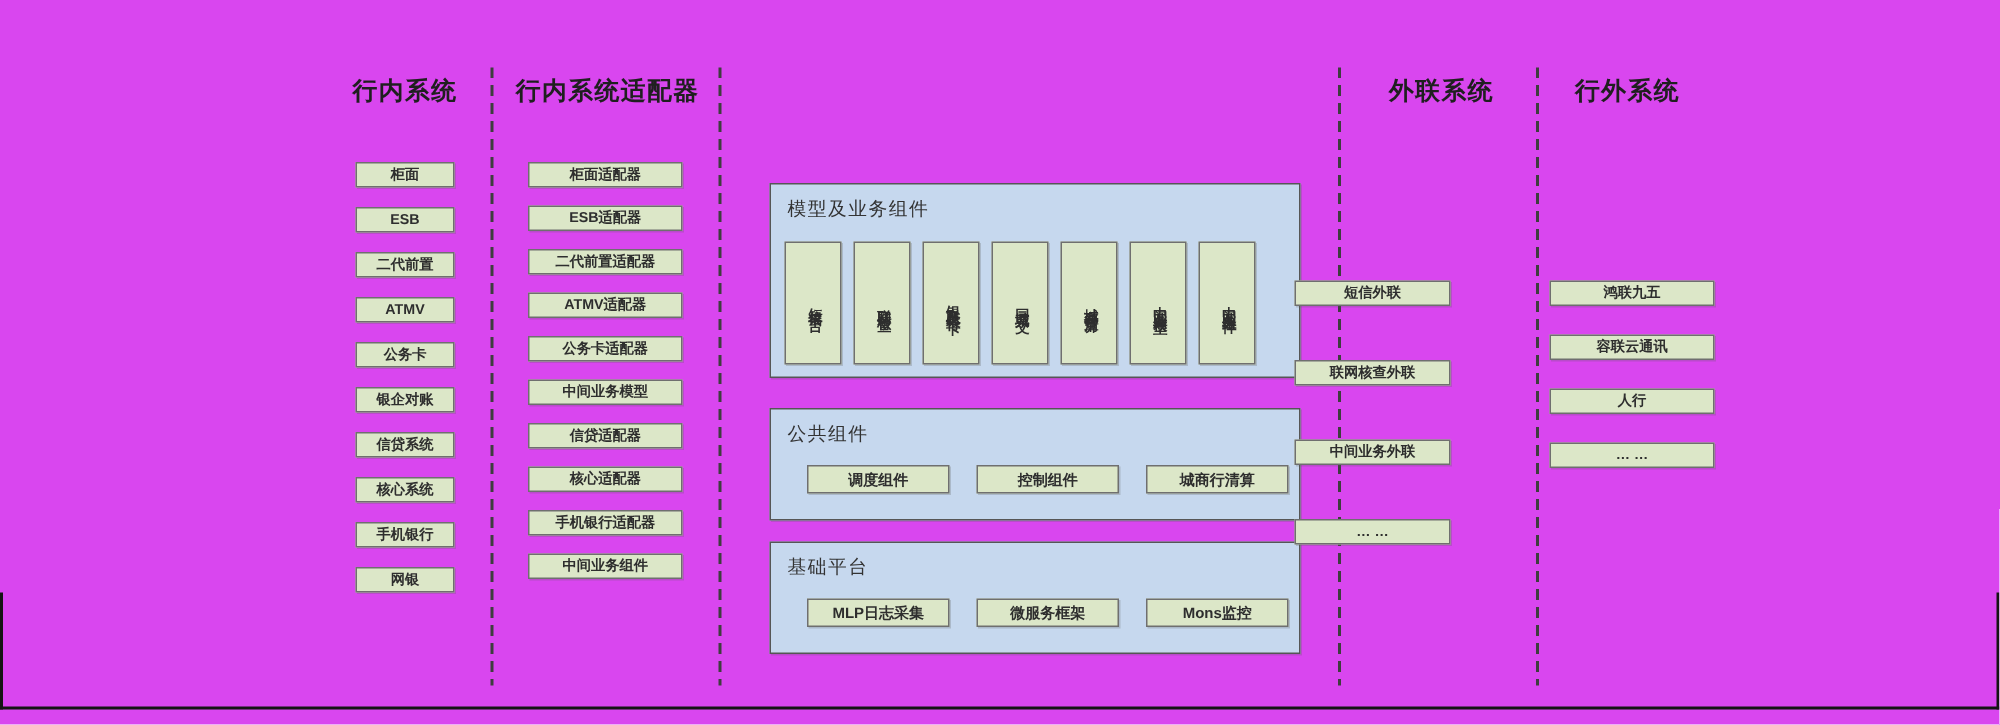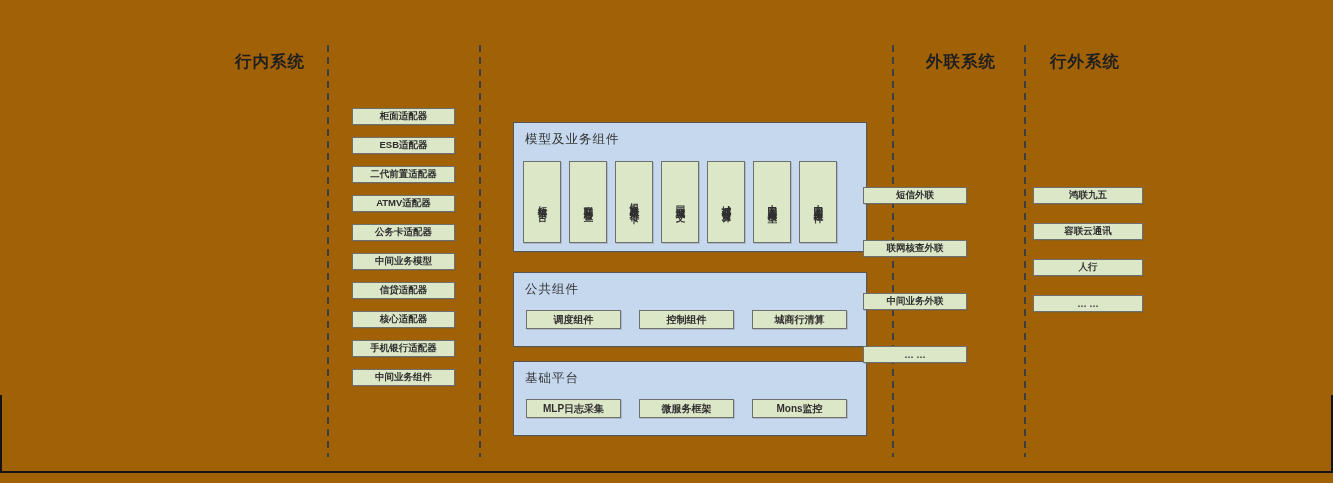--- a/index.html
+++ b/index.html
@@ -1,17 +1,17 @@
 <!DOCTYPE html>
 <html><head>
 <meta charset="utf-8">
 <style>
   html,body{margin:0;padding:0;background:#ffffff;}
   .stage{
-    position:relative;width:1333px;height:483px;background:#a16207;overflow:hidden;
+    position:relative;width:1333px;height:483px;background:#d946ef;overflow:hidden;
     font-family:"Liberation Sans","DejaVu Sans",sans-serif;color:#2e2e2e;
   }
   
   .frame{
     position:absolute;left:0;right:0;top:395px;height:78px;box-sizing:border-box;
     border-left:2px solid #141414;border-right:2px solid #141414;border-bottom:2.5px solid #141414;
   }
   
   .dash{
     position:absolute;top:45px;height:412px;width:2px;
@@ -39,39 +39,52 @@
   
   .vrow{position:absolute;left:9px;top:38px;display:flex;gap:8px;}
   .vbox{
     box-sizing:border-box;width:38px;height:82px;border:1px solid #6f6f6f;background:#dce7c8;
     display:flex;align-items:center;justify-content:center;
     writing-mode:vertical-rl;text-orientation:upright;
     font-size:9.5px;font-weight:bold;color:#2e2e2e;letter-spacing:2px;
     box-shadow:1px 1px 0 rgba(90,90,90,0.25);
   }
   
-  .hrow{position:absolute;left:12px;top:37px;display:flex;gap:18px;}
+  .hrow{position:absolute;left:24px;top:37px;display:flex;gap:18px;}
   .hrow .gbox{width:95px;height:19px;font-size:10px;}
 </style>
 </head>
 <body>
 
 <div class="stage">
 
   <div class="frame"></div>
 
   <div class="dash" style="left:327px"></div>
   <div class="dash" style="left:479px"></div>
   <div class="dash" style="left:892px"></div>
   <div class="dash" style="left:1024px"></div>
 
   <div class="hdr" style="left:190px;width:160px">行内系统</div>
+  <div class="hdr" style="left:325px;width:160px">行内系统适配器</div>
   <div class="hdr" style="left:881px;width:160px">外联系统</div>
   <div class="hdr" style="left:1005px;width:160px">行外系统</div>
 
+  <div class="vlist" style="left:237px;top:108px;width:66px;gap:13px">
+      <div class="gbox">柜面</div>
+      <div class="gbox">ESB</div>
+      <div class="gbox">二代前置</div>
+      <div class="gbox">ATMV</div>
+      <div class="gbox">公务卡</div>
+      <div class="gbox">银企对账</div>
+      <div class="gbox">信贷系统</div>
+      <div class="gbox">核心系统</div>
+      <div class="gbox">手机银行</div>
+      <div class="gbox">网银</div>
+    </div>
 
   <div class="vlist" style="left:352px;top:108px;width:103px;gap:12px">
       <div class="gbox">柜面适配器</div>
       <div class="gbox">ESB适配器</div>
       <div class="gbox">二代前置适配器</div>
       <div class="gbox">ATMV适配器</div>
       <div class="gbox">公务卡适配器</div>
       <div class="gbox">中间业务模型</div>
       <div class="gbox">信贷适配器</div>
       <div class="gbox">核心适配器</div>

